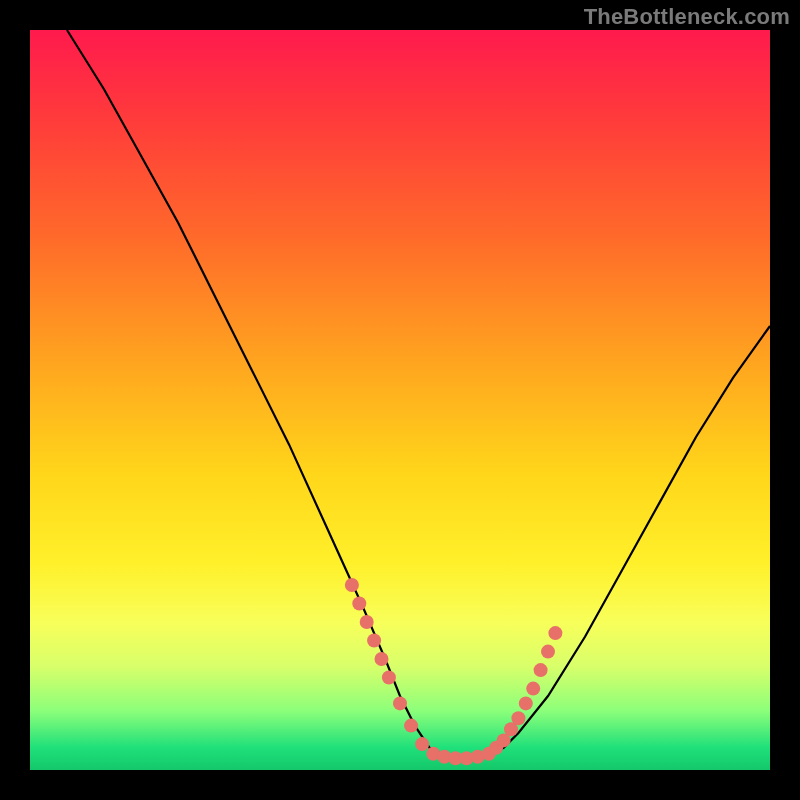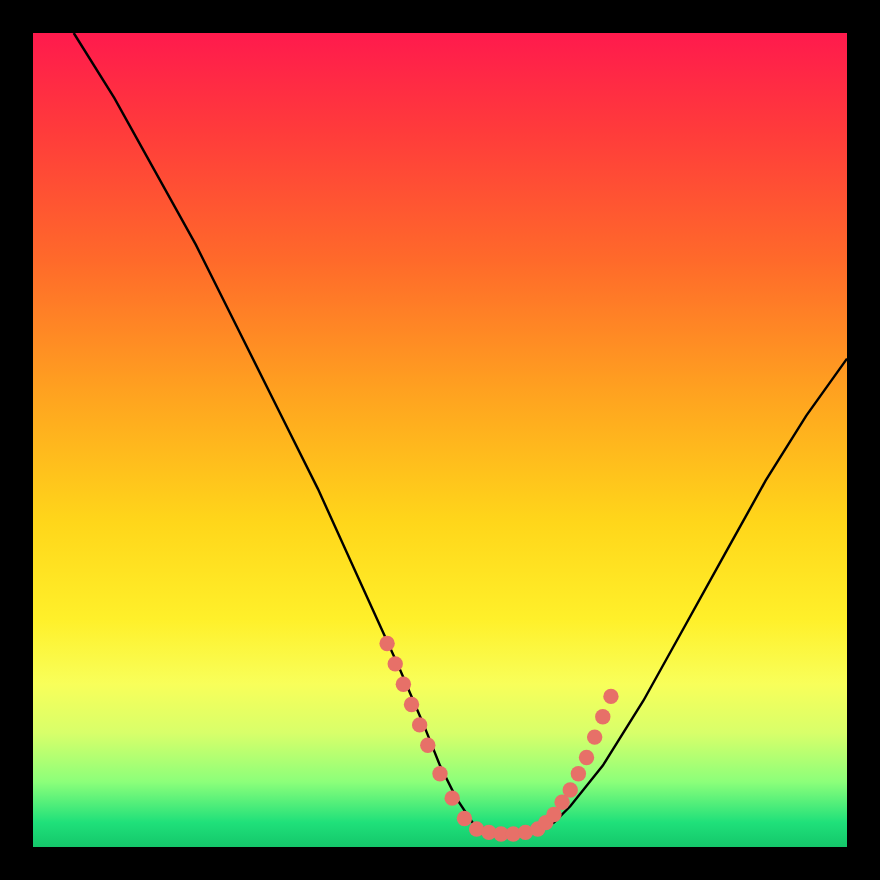--- a/index.html
+++ b/index.html
@@ -86,13 +86,14 @@
           <circle cx="481.0" cy="699.3" r="7" fill="#e77068"></circle>
           <circle cx="488.4" cy="688.2" r="7" fill="#e77068"></circle>
           <circle cx="495.8" cy="673.4" r="7" fill="#e77068"></circle>
           <circle cx="503.2" cy="658.6" r="7" fill="#e77068"></circle>
           <circle cx="510.6" cy="640.1" r="7" fill="#e77068"></circle>
           <circle cx="518.0" cy="621.6" r="7" fill="#e77068"></circle>
           <circle cx="525.4" cy="603.1" r="7" fill="#e77068"></circle>
         </g>
     </svg>
   </div>
+  <div class="watermark">TheBottleneck.com</div>
 </div>
 
 </body></html>

